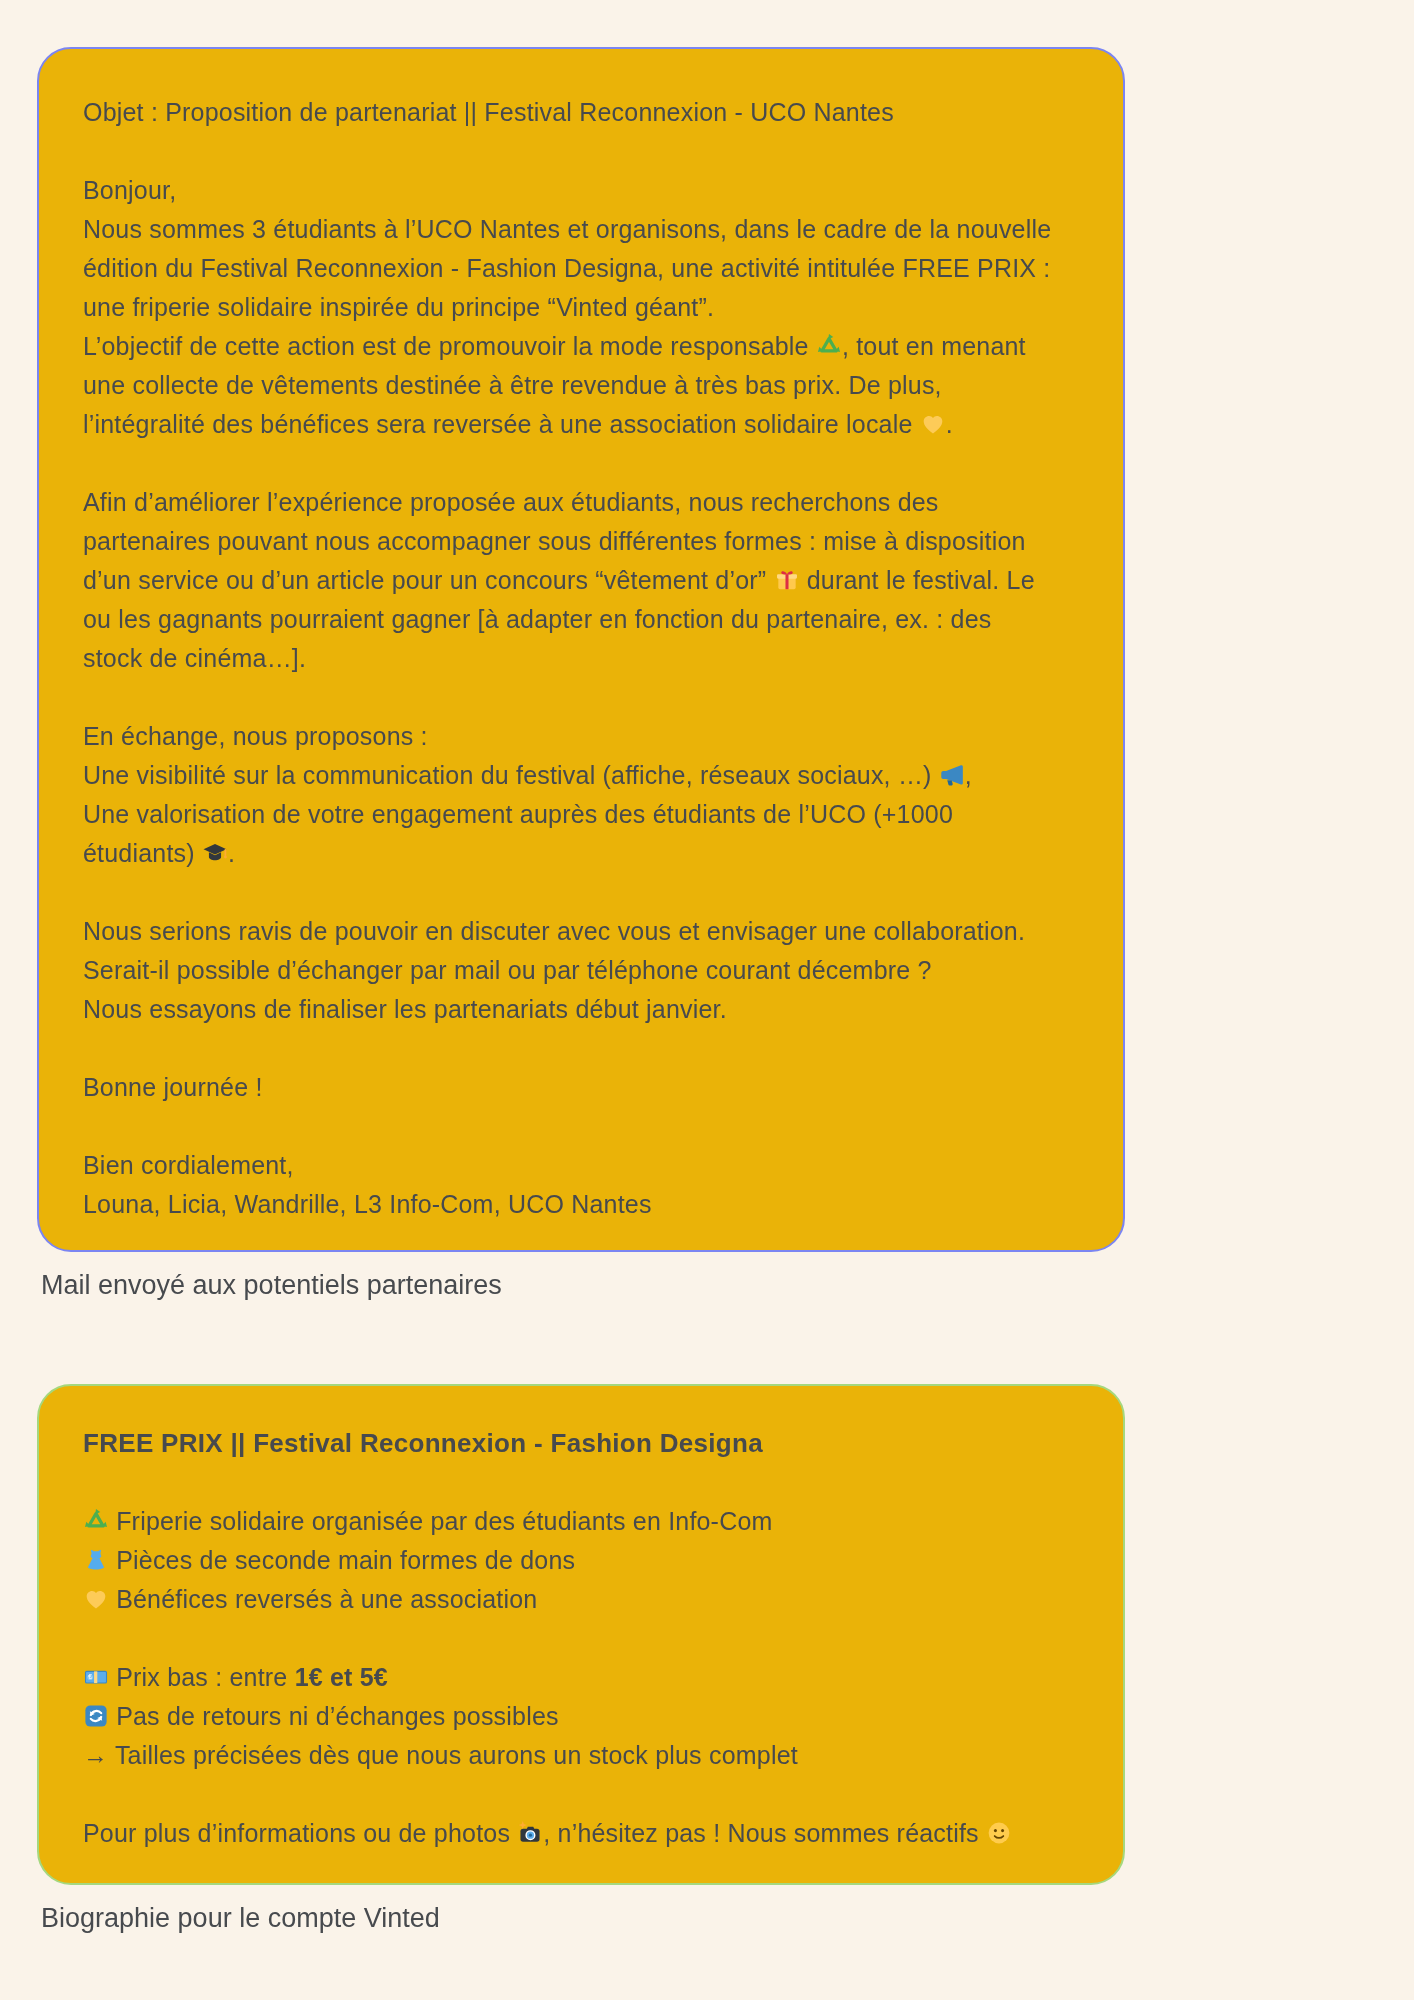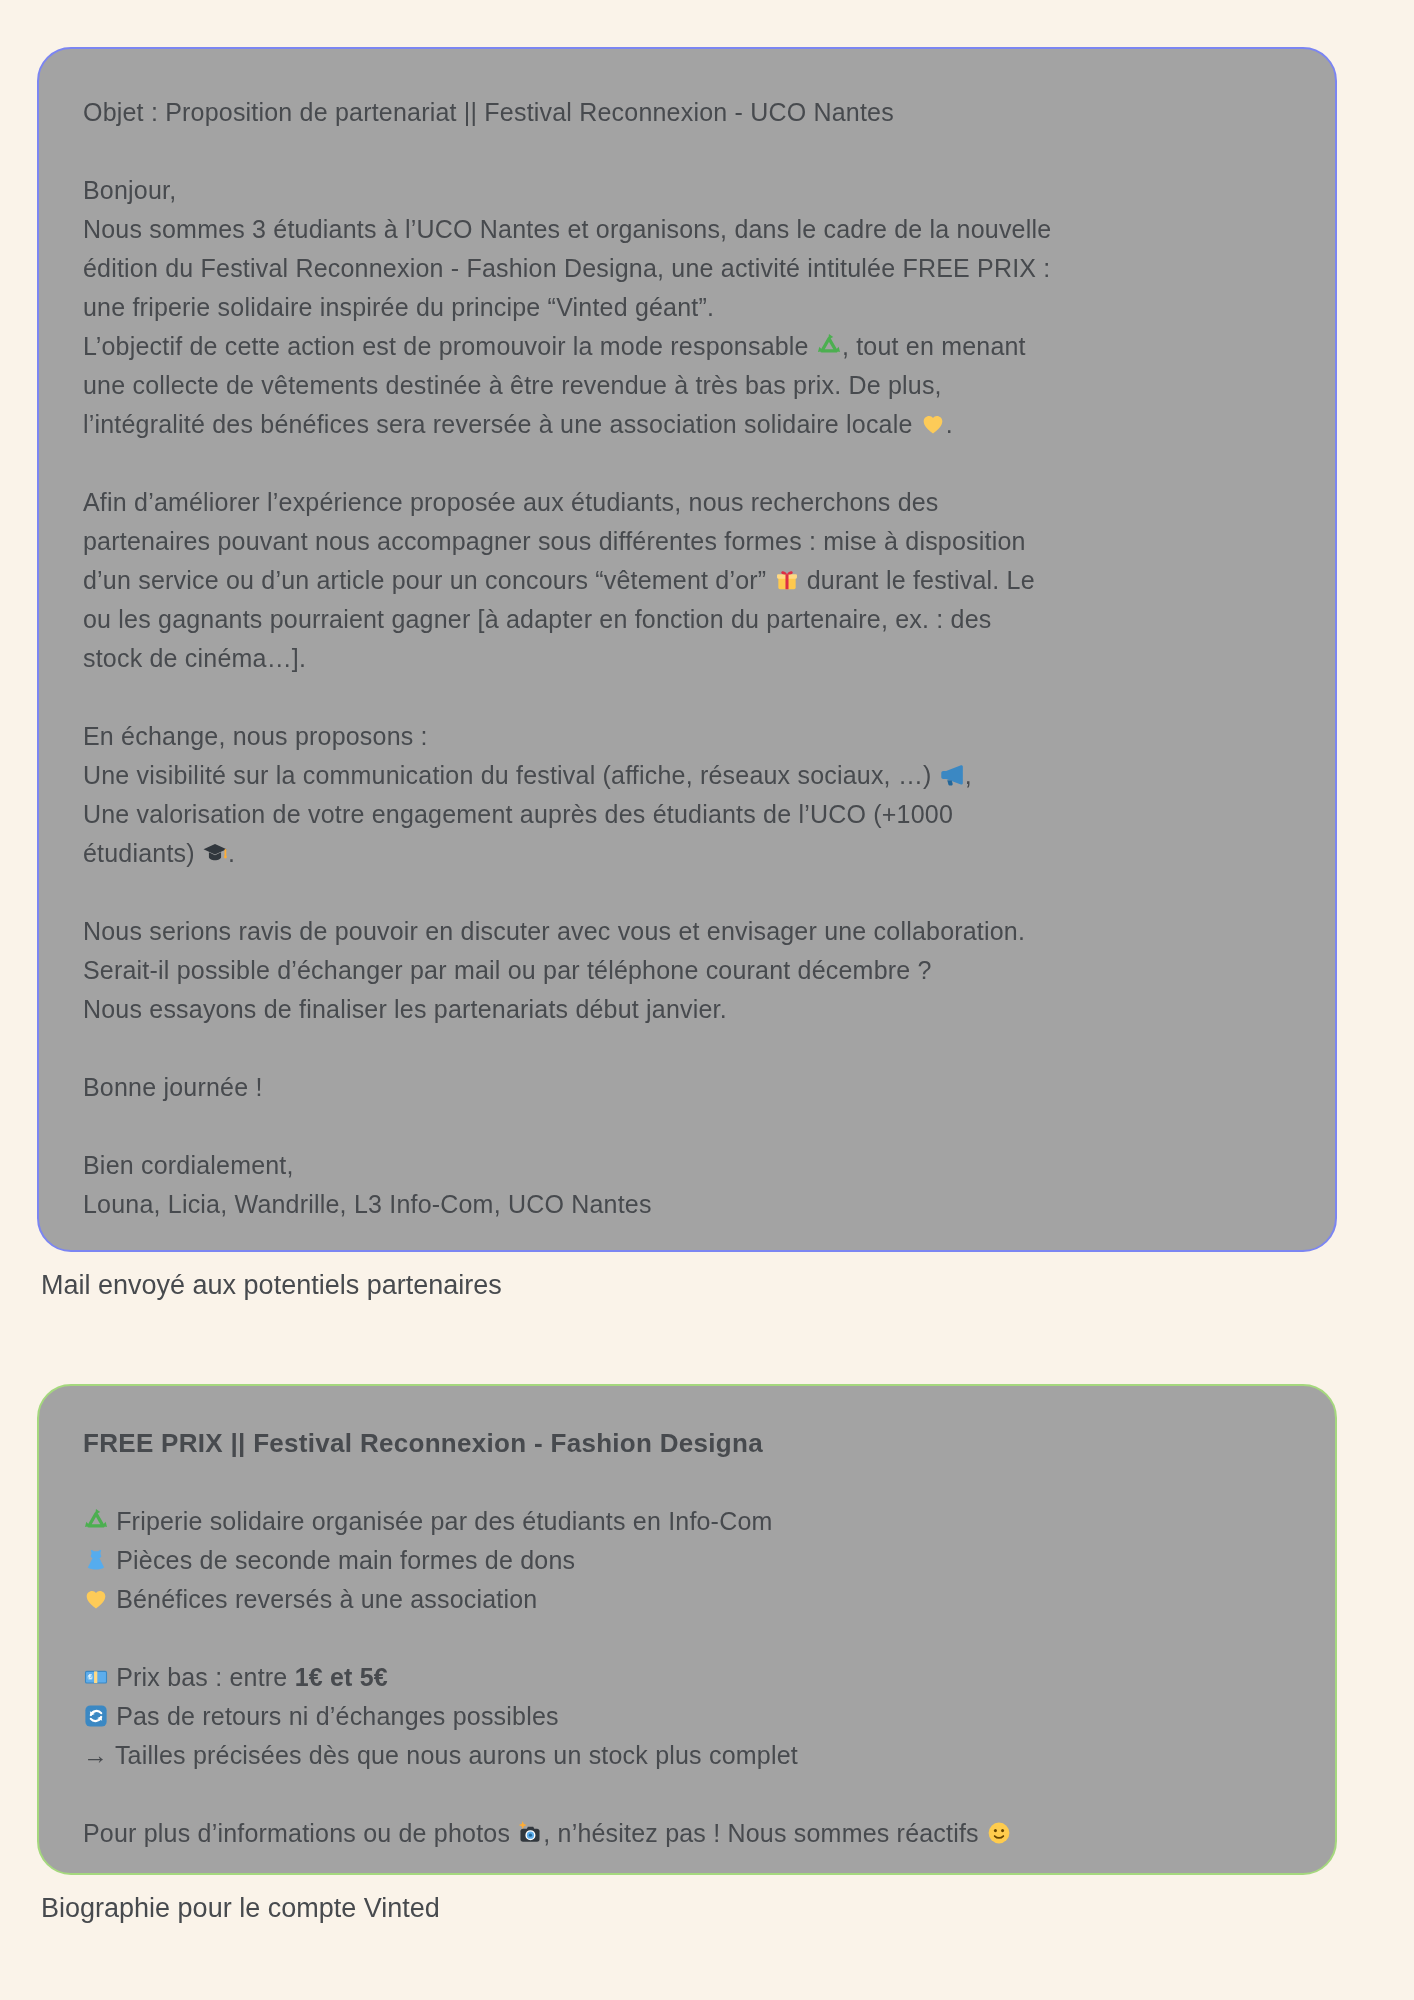--- a/index.html
+++ b/index.html
@@ -5,34 +5,34 @@
   html,body{margin:0;padding:0;}
   body{
     width:1414px;height:2000px;
     background:#FAF3E9;
     font-family:"Liberation Sans",sans-serif;
     color:#474A4E;
     overflow:hidden;
   }
   .card{
     box-sizing:border-box;
-    width:1300px;
+    width:1088px;
     margin-left:37px;
-    background:#a3a3a3;
+    background:#eab308;
     border-radius:34px;
   }
   .email-card{
     border:2px solid #7B85F2;
     margin-top:47px;
     padding:44px 44px 26px 44px;
   }
   .bio-card{
     border:2px solid #A5D87E;
     margin-top:82px;
-    padding:38px 44px 20px 44px;
+    padding:38px 44px 30px 44px;
   }
   .line{
     font-size:25px;
     line-height:39px;
     min-height:39px;
     letter-spacing:.2px;
     white-space:nowrap;
   }
   .line.blank{height:39px;}
   .it{}

